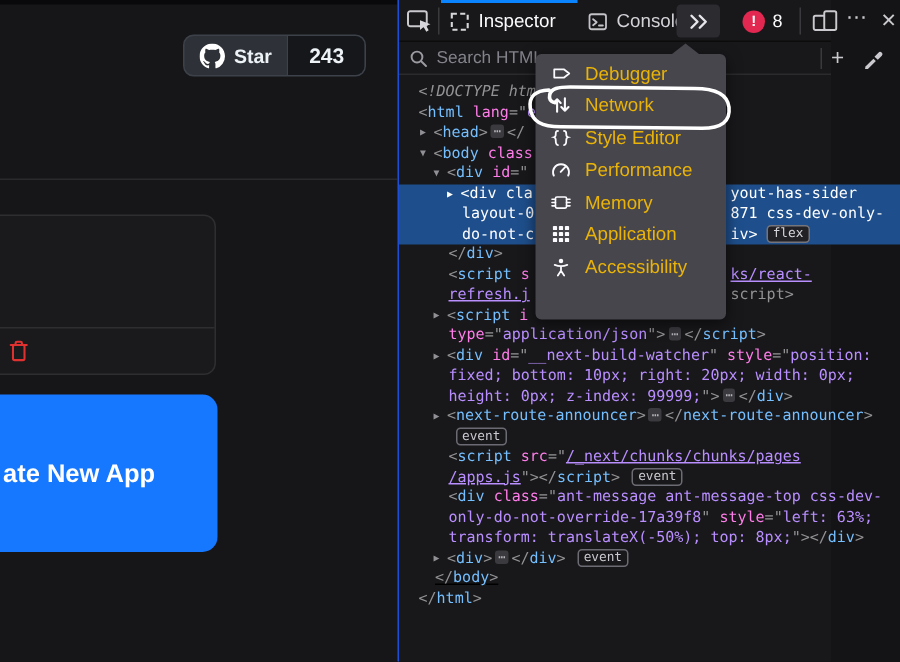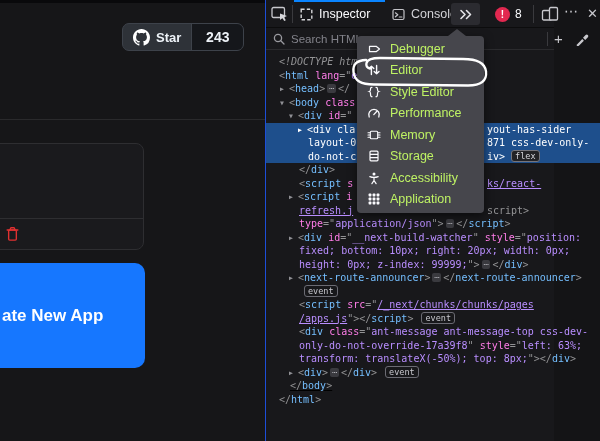--- a/index.html
+++ b/index.html
@@ -88,21 +88,21 @@
 
   
   #tools-menu { position:absolute; left:357px; top:36px; width:127px; height:177px;
     background:#46464c; border-radius:4px; box-shadow:0 3px 10px rgba(0,0,0,.55); z-index:50;
     padding-top:2px; }
   #menu-arrow { position:absolute; left:91px; top:-7px; width:0; height:0;
     border-left:9px solid transparent; border-right:9px solid transparent;
     border-bottom:7px solid #46464c; }
   .menu-item { height:21.5px; display:flex; align-items:center; gap:9px; padding-left:10px;
     cursor:pointer; }
-  .menu-item .mi-label { color:#bef264; font-size:12.5px; }
+  .menu-item .mi-label { color:#eab308; font-size:12.5px; }
   #annotation { position:absolute; left:348px; top:53px; z-index:60; pointer-events:none; }
 </style>
 </head>
 <body>
 
 <div id="page">
   <div id="page-topstrip"></div>
 
   <div id="gh-widget">
     <div id="gh-left">
@@ -226,22 +226,22 @@
       <div class="mline" style="padding-left: 13px;"><span class="sg-dt">&lt;!DOCTYPE htm</span></div>
       <div class="mline" style="padding-left: 13px;"><span class="sg-p">&lt;</span><span class="sg-tag">html</span><span class="sg-p"> </span><span class="sg-an">lang</span><span class="sg-p">="</span><span class="sg-av">e</span></div>
       <div class="mline" style="padding-left: 14px;"><span class="arrow">▶</span><span class="sg-p">&lt;</span><span class="sg-tag">head</span><span class="sg-p">&gt;</span><span class="dots">⋯</span><span class="sg-p">&lt;/</span></div>
       <div class="mline" style="padding-left: 14px;"><span class="arrow">▼</span><span class="sg-p">&lt;</span><span class="sg-tag">body</span><span class="sg-p"> </span><span class="sg-an">class</span></div>
       <div class="mline" style="padding-left: 23px;"><span class="arrow">▼</span><span class="sg-p">&lt;</span><span class="sg-tag">div</span><span class="sg-p"> </span><span class="sg-an">id</span><span class="sg-p">="</span></div>
       <div class="mline sel" style="padding-left: 32px;"><span class="arrow">▶</span><span class="sg-w">&lt;div cla</span><span class="rfrag" style="left: 221px;"><span class="sg-w">yout-has-sider</span></span></div>
       <div class="mline sel" style="padding-left: 42px;"><span class="sg-w">layout-0</span><span class="rfrag" style="left: 221px;"><span class="sg-w">871 css-dev-only-</span></span></div>
       <div class="mline sel" style="padding-left: 42px;"><span class="sg-w">do-not-c</span><span class="rfrag" style="left: 221px;"><span class="sg-w">iv&gt; </span><span class="bdgf">flex</span></span></div>
       <div class="mline" style="padding-left: 33px;"><span class="sg-p">&lt;/</span><span class="sg-tag">div</span><span class="sg-p">&gt;</span></div>
       <div class="mline" style="padding-left: 33px;"><span class="sg-p">&lt;</span><span class="sg-tag">script</span><span class="sg-p"> </span><span class="sg-an">s</span><span class="rfrag" style="left: 221px;"><span class="sg-avu">ks/react-</span></span></div>
+      <div class="mline" style="padding-left: 33px;"><span class="sg-avu">refresh.j</span><span class="rfrag" style="left: 221px;"><span class="sg-p">script&gt;</span></span></div>
       <div class="mline" style="padding-left: 23px;"><span class="arrow">▶</span><span class="sg-p">&lt;</span><span class="sg-tag">script</span><span class="sg-p"> </span><span class="sg-an">i</span></div>
-      <div class="mline" style="padding-left: 33px;"><span class="sg-avu">refresh.j</span><span class="rfrag" style="left: 221px;"><span class="sg-p">script&gt;</span></span></div>
       <div class="mline" style="padding-left: 33px;"><span class="sg-an">type</span><span class="sg-p">="</span><span class="sg-av">application/json</span><span class="sg-p">"&gt;</span><span class="dots">⋯</span><span class="sg-p">&lt;/</span><span class="sg-tag">script</span><span class="sg-p">&gt;</span></div>
       <div class="mline" style="padding-left: 23px;"><span class="arrow">▶</span><span class="sg-p">&lt;</span><span class="sg-tag">div</span><span class="sg-p"> </span><span class="sg-an">id</span><span class="sg-p">="</span><span class="sg-av">__next-build-watcher</span><span class="sg-p">" </span><span class="sg-an">style</span><span class="sg-p">="</span><span class="sg-av">position:</span></div>
       <div class="mline" style="padding-left: 33px;"><span class="sg-av">fixed; bottom: 10px; right: 20px; width: 0px;</span></div>
       <div class="mline" style="padding-left: 33px;"><span class="sg-av">height: 0px; z-index: 99999;</span><span class="sg-p">"&gt;</span><span class="dots">⋯</span><span class="sg-p">&lt;/</span><span class="sg-tag">div</span><span class="sg-p">&gt;</span></div>
       <div class="mline" style="padding-left: 23px;"><span class="arrow">▶</span><span class="sg-p">&lt;</span><span class="sg-tag">next-route-announcer</span><span class="sg-p">&gt;</span><span class="dots">⋯</span><span class="sg-p">&lt;/</span><span class="sg-tag">next-route-announcer</span><span class="sg-p">&gt;</span></div>
       <div class="mline" style="padding-left: 36px;"><span class="bdg">event</span></div>
       <div class="mline" style="padding-left: 33px;"><span class="sg-p">&lt;</span><span class="sg-tag">script</span><span class="sg-p"> </span><span class="sg-an">src</span><span class="sg-p">="</span><span class="sg-avu">/_next/chunks/chunks/pages</span></div>
       <div class="mline" style="padding-left: 33px;"><span class="sg-avu">/apps.js</span><span class="sg-p">"&gt;&lt;/</span><span class="sg-tag">script</span><span class="sg-p">&gt; </span><span class="bdg">event</span></div>
       <div class="mline" style="padding-left: 33px;"><span class="sg-p">&lt;</span><span class="sg-tag">div</span><span class="sg-p"> </span><span class="sg-an">class</span><span class="sg-p">="</span><span class="sg-av">ant-message ant-message-top css-dev-</span></div>
       <div class="mline" style="padding-left: 33px;"><span class="sg-av">only-do-not-override-17a39f8</span><span class="sg-p">" </span><span class="sg-an">style</span><span class="sg-p">="</span><span class="sg-av">left: 63%;</span></div>
@@ -263,21 +263,21 @@
         </span>
         <span class="mi-label">Debugger</span>
       </div>
       <div class="menu-item">
         <span>
           <svg width="14" height="14" viewBox="0 0 14 14" fill="none" stroke="#fbfbfe" stroke-width="1.4" stroke-linecap="round" stroke-linejoin="round">
             <path d="M4.4 11.5V3.2M2 5.6l2.4-2.4 2.4 2.4"></path>
             <path d="M9.6 2.5v8.3M12 8.4l-2.4 2.4-2.4-2.4"></path>
           </svg>
         </span>
-        <span class="mi-label">Editor</span>
+        <span class="mi-label">Network</span>
       </div>
       <div class="menu-item">
         <span>
           <svg width="14" height="14" viewBox="0 0 14 14" fill="none" stroke="#fbfbfe" stroke-width="1.2" stroke-linecap="round">
             <path d="M5 2.3c-1.3 0-1.5.9-1.5 1.8s.2 2-1.2 2.4c1.4.4 1.2 1.5 1.2 2.4S3.7 11.7 5 11.7"></path>
             <path d="M9 2.3c1.3 0 1.5.9 1.5 1.8s-.2 2 1.2 2.4c-1.4.4-1.2 1.5-1.2 2.4s-.2 2.8-1.5 2.8"></path>
           </svg>
         </span>
         <span class="mi-label">Style Editor</span>
       </div>
@@ -291,55 +291,46 @@
         <span class="mi-label">Performance</span>
       </div>
       <div class="menu-item">
         <span>
           <svg width="14" height="14" viewBox="0 0 14 14" fill="none" stroke="#fbfbfe" stroke-width="1.1">
             <rect x="3.3" y="3.3" width="7.4" height="7.4" rx="1"></rect>
             <path d="M1 4.8h2.3M1 7h2.3M1 9.2h2.3M10.7 4.8H13M10.7 7H13M10.7 9.2H13" stroke-linecap="round"></path>
           </svg>
         </span>
         <span class="mi-label">Memory</span>
-      </div>
-      <div class="menu-item">
-        <span>
-          <svg width="14" height="14" viewBox="0 0 14 14" fill="none" stroke="#fbfbfe" stroke-width="1.2">
-            <rect x="3" y="2.2" width="8" height="9.6" rx="1"></rect>
-            <path d="M3 5.4h8M3 8.6h8"></path>
-          </svg>
-        </span>
-        <span class="mi-label">Storage</span>
-      </div>
-      <div class="menu-item">
-        <span>
-          <svg width="14" height="14" viewBox="0 0 14 14" fill="none" stroke="#fbfbfe" stroke-width="1.2" stroke-linecap="round">
-            <circle cx="7" cy="3" r="1.5" fill="#fbfbfe" stroke="none"></circle>
-            <path d="M2.8 5.6c2.8 1.1 5.6 1.1 8.4 0M7 6.4v3.1M7 9.5l-2.1 3.2M7 9.5l2.1 3.2"></path>
-          </svg>
-        </span>
-        <span class="mi-label">Accessibility</span>
       </div>
       <div class="menu-item">
         <span>
           <svg width="14" height="14" viewBox="0 0 14 14" fill="#fbfbfe">
             <rect x="1.6" y="1.6" width="2.8" height="2.8" rx="0.6"></rect>
             <rect x="5.6" y="1.6" width="2.8" height="2.8" rx="0.6"></rect>
             <rect x="9.6" y="1.6" width="2.8" height="2.8" rx="0.6"></rect>
             <rect x="1.6" y="5.6" width="2.8" height="2.8" rx="0.6"></rect>
             <rect x="5.6" y="5.6" width="2.8" height="2.8" rx="0.6"></rect>
             <rect x="9.6" y="5.6" width="2.8" height="2.8" rx="0.6"></rect>
             <rect x="1.6" y="9.6" width="2.8" height="2.8" rx="0.6"></rect>
             <rect x="5.6" y="9.6" width="2.8" height="2.8" rx="0.6"></rect>
             <rect x="9.6" y="9.6" width="2.8" height="2.8" rx="0.6"></rect>
           </svg>
         </span>
         <span class="mi-label">Application</span>
       </div>
+      <div class="menu-item">
+        <span>
+          <svg width="14" height="14" viewBox="0 0 14 14" fill="none" stroke="#fbfbfe" stroke-width="1.2" stroke-linecap="round">
+            <circle cx="7" cy="3" r="1.5" fill="#fbfbfe" stroke="none"></circle>
+            <path d="M2.8 5.6c2.8 1.1 5.6 1.1 8.4 0M7 6.4v3.1M7 9.5l-2.1 3.2M7 9.5l2.1 3.2"></path>
+          </svg>
+        </span>
+        <span class="mi-label">Accessibility</span>
+      </div>
     </div>
 </div>
 
 <div id="annotation">
   <svg width="148" height="42" viewBox="0 0 148 42" fill="none" stroke="#ffffff" stroke-width="2.4" stroke-linecap="round">
     <path d="M18 7 C 9 7.5, 4.5 11, 5.5 19 C 6.5 28, 13 31.5, 26 31.5 L 120 32.5 C 133 32.5, 139 28, 138 18.5 C 137 9.5, 129 6, 115 6 L 32 5 C 24 5, 19.5 6, 18.5 10 C 17.8 13, 19 15, 22 15.5"></path>
   </svg>
 </div>
 
 </body></html>

